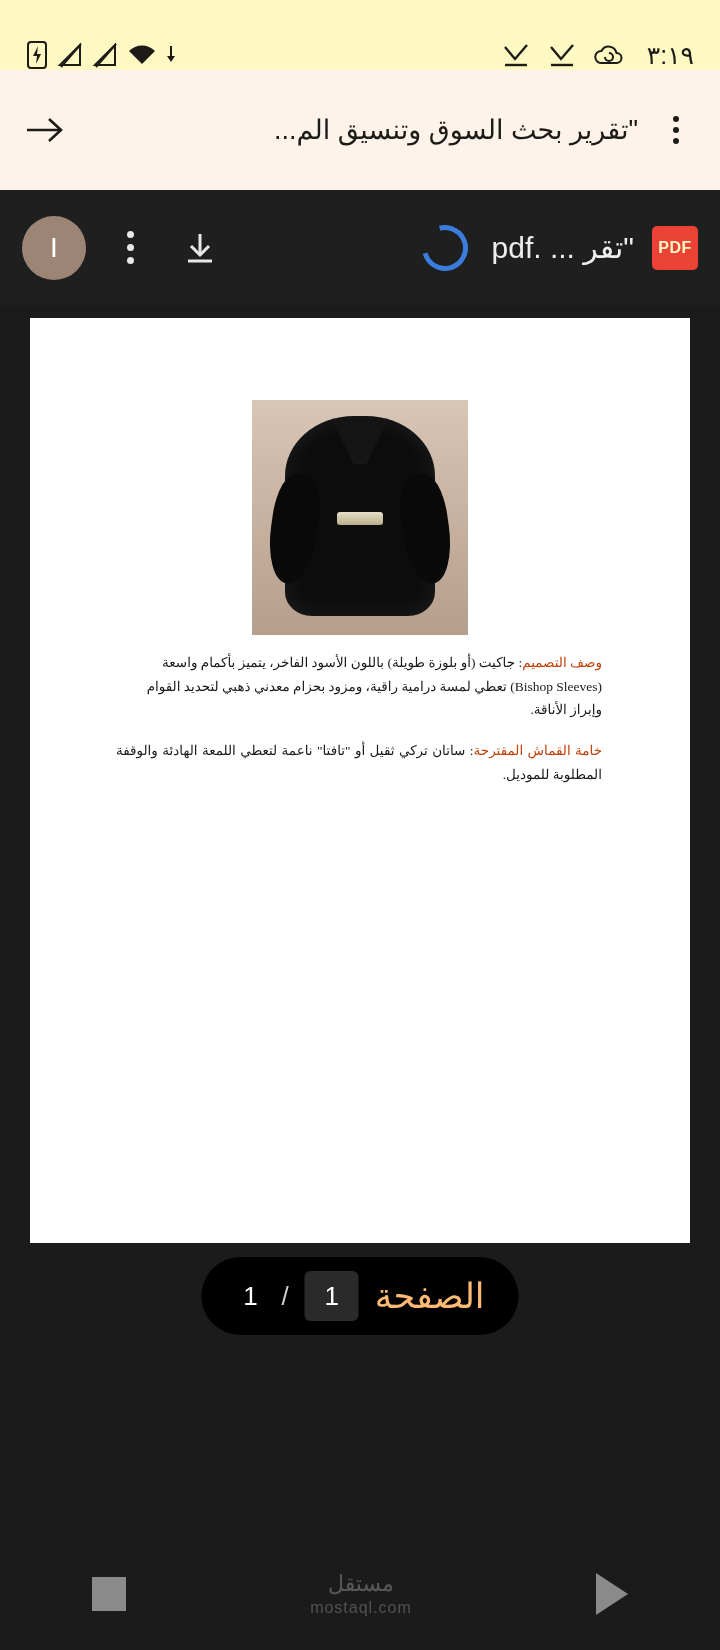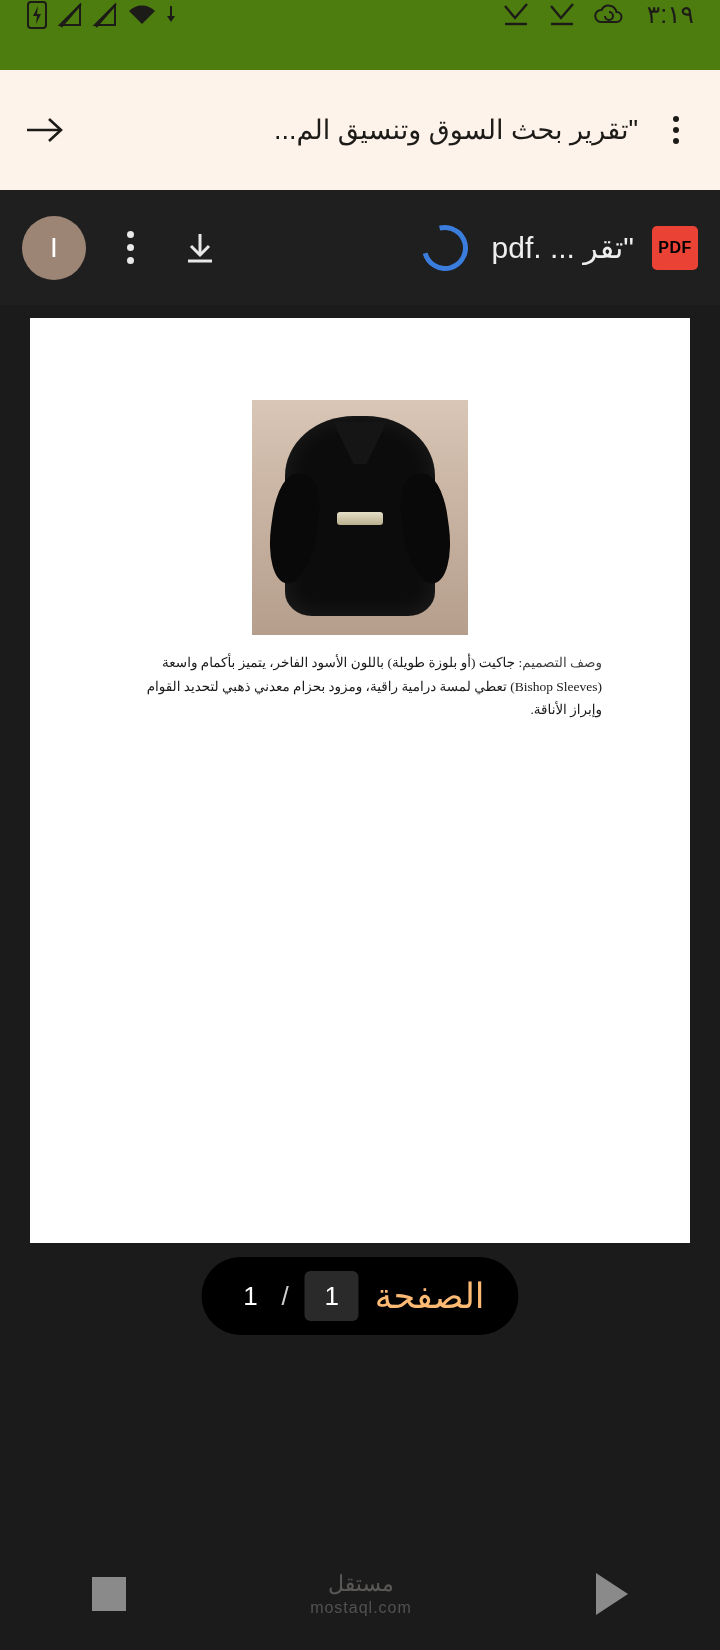--- a/index.html
+++ b/index.html
@@ -7,23 +7,23 @@
     width: 720px;
     height: 1650px;
     background: #1b1b1b;
     font-family: "Liberation Sans", sans-serif;
     overflow: hidden;
   }
 
   
   .status-bar {
     height: 70px;
-    background: #4d7c0f;
-    display: flex;
-    align-items: flex-start;
+    background: #fef9c3;
+    display: flex;
+    align-items: flex-end;
     justify-content: space-between;
     padding: 0 26px;
     direction: ltr;
   }
   .status-left { display: flex; align-items: center; gap: 9px; }
   .status-right { display: flex; align-items: center; gap: 16px; }
   .status-time {
     font-size: 25px;
     color: #1d1b18;
     letter-spacing: 0.5px;
@@ -70,21 +70,21 @@
     display: flex;
     align-items: center;
     direction: rtl;
     padding: 0 22px 0 22px;
     gap: 18px;
   }
   .pdf-badge {
     width: 46px; height: 44px;
     background: #ea4335;
     border-radius: 5px;
-    color: #000000;
+    color: #fef9c3;
     font-size: 16px;
     font-weight: bold;
     display: flex; align-items: center; justify-content: center;
     letter-spacing: 0.5px;
   }
   .file-name {
     font-size: 30px;
     color: #eeeeee;
     white-space: nowrap;
     overflow: hidden;
@@ -187,21 +187,21 @@
     padding: 16px 88px 0 86px;
     text-align: justify;
   }
   .para {
     font-family: "Liberation Serif", serif;
     font-size: 13.5px;
     line-height: 1.75;
     color: #1a1a1a;
     margin-bottom: 17px;
   }
-  .lbl { color: #404040; }
+  .lbl { color: #c2410c; }
   .para-first { text-align: right; }
 
   
   .page-pill {
     position: absolute;
     left: 50%;
     transform: translateX(-50%);
     bottom: 35px;
     background: #000000;
     border-radius: 40px;
@@ -343,20 +343,23 @@
         <div class="sleeve-l"></div>
         <div class="sleeve-r"></div>
         <div class="buckle"></div>
       </div>
     </div>
 
     <div class="text-block">
       <p class="para para-first">
         <span class="lbl">وصف التصميم</span><span>: جاكيت (أو بلوزة طويلة) باللون الأسود الفاخر، يتميز بأكمام واسعة (Bishop Sleeves) تعطي لمسة درامية راقية، ومزود بحزام معدني ذهبي لتحديد القوام وإبراز الأناقة.</span>
       </p>
+      <p class="para">
+        <span class="lbl">خامة القماش المقترحة</span><span>: ساتان تركي ثقيل أو "تافتا" ناعمة لتعطي اللمعة الهادئة والوقفة المطلوبة للموديل.</span>
+      </p>
     </div>
   </div>
 
   <div class="page-pill">
     <div class="pill-label">الصفحة</div>
     <div class="pill-box">1</div>
     <div class="pill-sep">/</div>
     <div class="pill-total">1</div>
   </div>
 </div>

